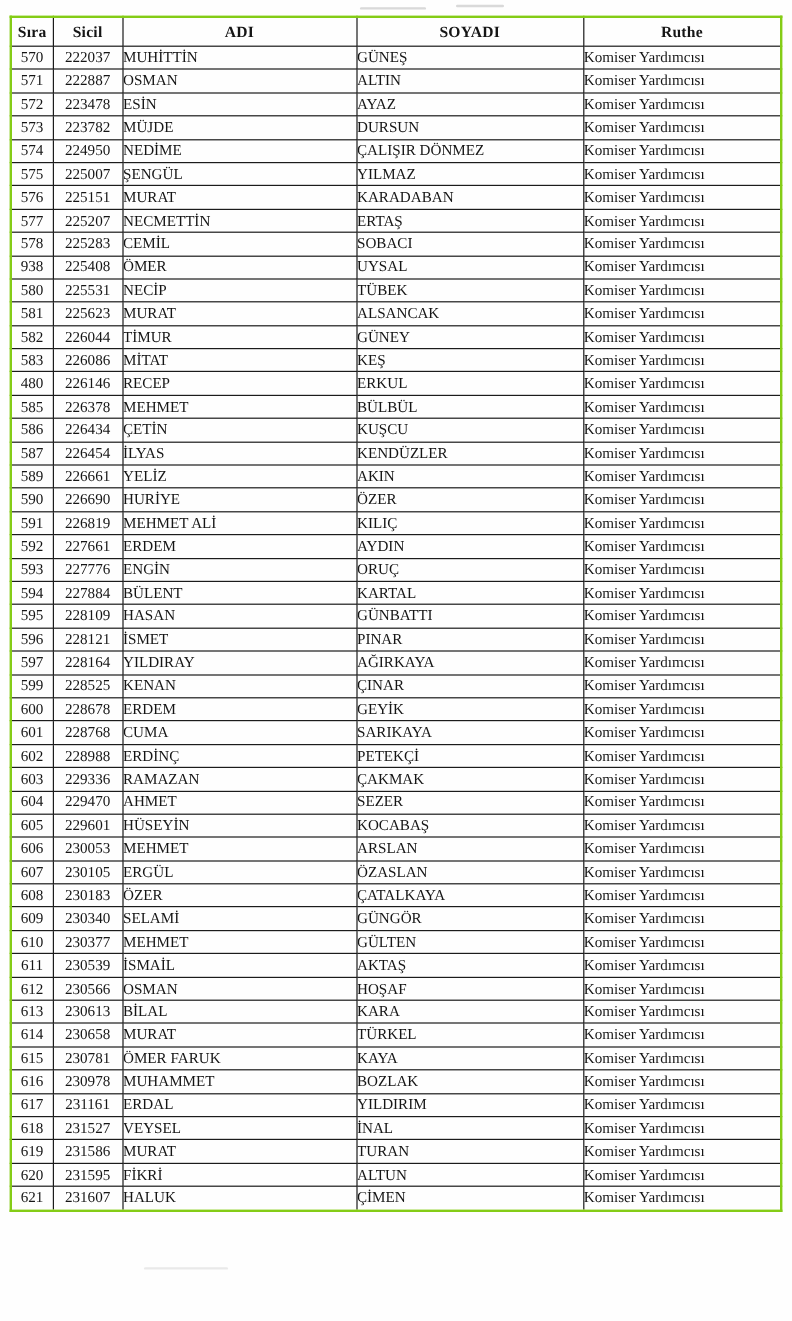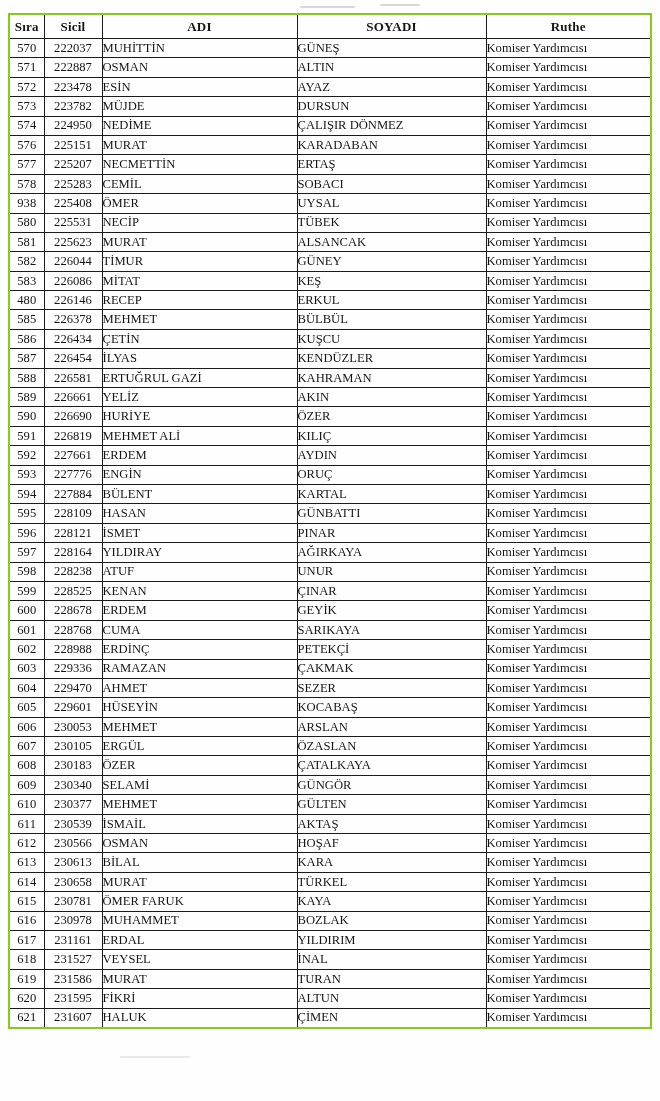--- a/index.html
+++ b/index.html
@@ -114,20 +114,27 @@
           <td class="c4">Komiser Yardımcısı</td>
         </tr>
         <tr>
           <td class="c0">574</td>
           <td class="c1">224950</td>
           <td class="c2">NEDİME</td>
           <td class="c3">ÇALIŞIR DÖNMEZ</td>
           <td class="c4">Komiser Yardımcısı</td>
         </tr>
         <tr>
+          <td class="c0">575</td>
+          <td class="c1">225007</td>
+          <td class="c2">ŞENGÜL</td>
+          <td class="c3">YILMAZ</td>
+          <td class="c4">Komiser Yardımcısı</td>
+        </tr>
+        <tr>
           <td class="c0">576</td>
           <td class="c1">225151</td>
           <td class="c2">MURAT</td>
           <td class="c3">KARADABAN</td>
           <td class="c4">Komiser Yardımcısı</td>
         </tr>
         <tr>
           <td class="c0">577</td>
           <td class="c1">225207</td>
           <td class="c2">NECMETTİN</td>
@@ -198,27 +205,20 @@
           <td class="c4">Komiser Yardımcısı</td>
         </tr>
         <tr>
           <td class="c0">587</td>
           <td class="c1">226454</td>
           <td class="c2">İLYAS</td>
           <td class="c3">KENDÜZLER</td>
           <td class="c4">Komiser Yardımcısı</td>
         </tr>
         <tr>
-          <td class="c0">588</td>
-          <td class="c1">226581</td>
-          <td class="c2">ERTUĞRUL GAZİ</td>
-          <td class="c3">KAHRAMAN</td>
-          <td class="c4">Komiser Yardımcısı</td>
-        </tr>
-        <tr>
           <td class="c0">589</td>
           <td class="c1">226661</td>
           <td class="c2">YELİZ</td>
           <td class="c3">AKIN</td>
           <td class="c4">Komiser Yardımcısı</td>
         </tr>
         <tr>
           <td class="c0">590</td>
           <td class="c1">226690</td>
           <td class="c2">HURİYE</td>
@@ -265,27 +265,20 @@
           <td class="c1">228121</td>
           <td class="c2">İSMET</td>
           <td class="c3">PINAR</td>
           <td class="c4">Komiser Yardımcısı</td>
         </tr>
         <tr>
           <td class="c0">597</td>
           <td class="c1">228164</td>
           <td class="c2">YILDIRAY</td>
           <td class="c3">AĞIRKAYA</td>
-          <td class="c4">Komiser Yardımcısı</td>
-        </tr>
-        <tr>
-          <td class="c0">598</td>
-          <td class="c1">228238</td>
-          <td class="c2">ATUF</td>
-          <td class="c3">UNUR</td>
           <td class="c4">Komiser Yardımcısı</td>
         </tr>
         <tr>
           <td class="c0">599</td>
           <td class="c1">228525</td>
           <td class="c2">KENAN</td>
           <td class="c3">ÇINAR</td>
           <td class="c4">Komiser Yardımcısı</td>
         </tr>
         <tr>

